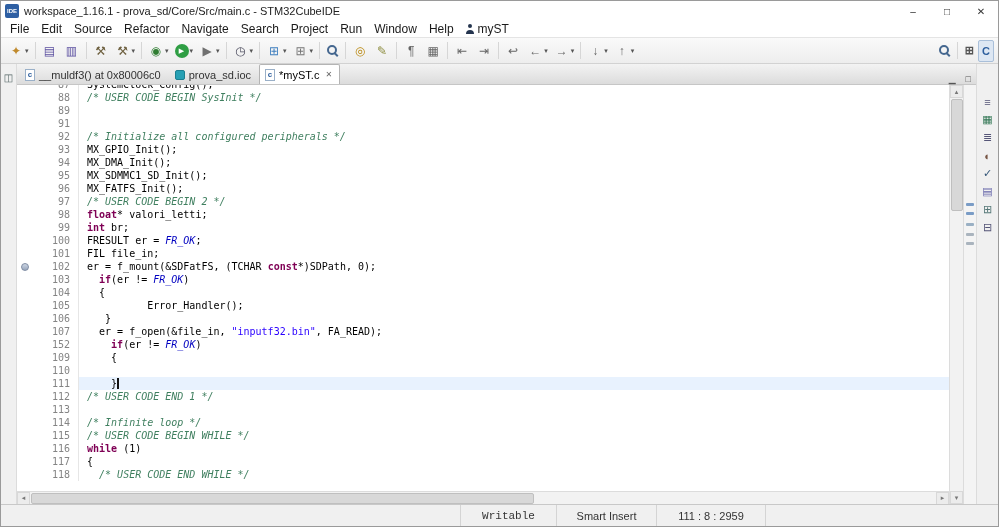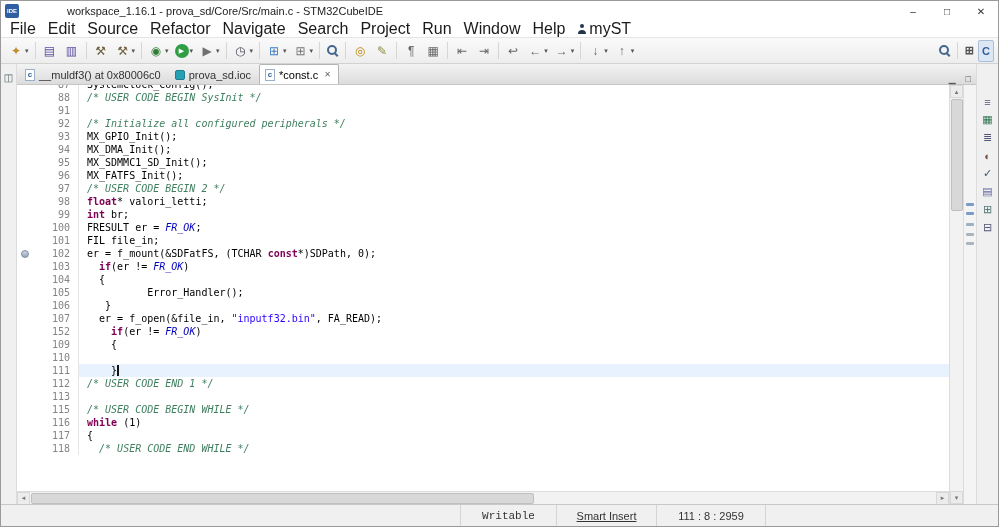--- a/index.html
+++ b/index.html
@@ -1,27 +1,27 @@
 <!DOCTYPE html>
 <html><head>
 <meta charset="utf-8">
 <style>
   * { margin:0; padding:0; box-sizing:border-box; }
   html,body { width:999px; height:527px; overflow:hidden; font-family:"Liberation Sans",sans-serif; background:#ececec; }
   .app { width:999px; height:527px; border:1px solid #9a9a9a; display:flex; flex-direction:column; background:#f4f4f4; }
 
   
-  .titlebar { height:20px; background:#ffffff; display:flex; align-items:center; font-size:11px; color:#222; flex:0 0 auto;gap:43px; }
+  .titlebar { height:20px; background:#ffffff; display:flex; align-items:center; font-size:11px; color:#222; flex:0 0 auto; }
   .app-badge { width:14px; height:14px; margin:0 5px 0 4px; background:#2e5fa3; color:#fff; font-size:6px; font-weight:bold; display:flex; align-items:center; justify-content:center; border-radius:2px; }
   .title-text { flex:1; white-space:nowrap; overflow:hidden; }
   .win-controls { display:flex; height:100%; }
   .win-btn { width:34px; height:100%; display:flex; align-items:center; justify-content:center; font-size:10px; color:#333; cursor:default; }
 
   
-  .menubar { height:17px; background:#ffffff; border-bottom:1px solid #e4e4e4; display:flex; align-items:center; font-size:16px; color:#1a1a1a; padding-left:3px; flex:0 0 auto; }
+  .menubar { height:17px; background:#ffffff; border-bottom:1px solid #e4e4e4; display:flex; align-items:center; font-size:12px; color:#1a1a1a; padding-left:3px; flex:0 0 auto; }
   .menu-item { padding:1px 6px; cursor:default; }
   .myst { display:flex; align-items:center; padding:1px 6px; }
   .person { display:inline-block; width:9px; height:10px; position:relative; margin-right:3px; }
   .person::before { content:""; position:absolute; left:2.5px; top:0; width:4px; height:4px; border-radius:50%; background:#24344e; }
   .person::after { content:""; position:absolute; left:0.5px; bottom:0; width:8px; height:4px; border-radius:4px 4px 0 0; background:#24344e; }
 
   
   .toolbar { height:26px; background:linear-gradient(#fafafa,#ededed); border-bottom:1px solid #d2d2d2; display:flex; align-items:center; padding:0 4px; flex:0 0 auto; }
   .tb-left { display:flex; align-items:center; flex:1; overflow:hidden; }
   .tb-item { display:flex; align-items:center; height:22px; padding:0 2px; border:1px solid transparent; border-radius:2px; cursor:default; }
@@ -83,21 +83,21 @@
   .v-fill { flex:1; }
 
   
   .ruler { width:13px; background:#f4f4f4; border-left:1px solid #dcdcdc; position:relative; flex:0 0 auto; }
   .rmark { position:absolute; left:2px; width:8px; height:3px; border-radius:1px; }
 
   
   .statusbar { height:22px; background:#f0f0f0; border-top:1px solid #c8c8c8; display:flex; align-items:stretch; font-size:11px; color:#333; flex:0 0 auto; }
   .st-spacer { flex:1; }
   .st-cell { display:flex; align-items:center; justify-content:center; border-left:1px solid #d4d4d4; padding:0 10px; }
-  .st-cell.w1 { width:96px;font-family:Liberation Mono, monospace; } .st-cell.w2 { width:100px;text-decoration:underline; } .st-cell.w3 { width:110px; border-right:1px solid #d4d4d4; }
+  .st-cell.w1 { width:96px;font-family:Liberation Mono, monospace; } .st-cell.w2 { width:100px; } .st-cell.w3 { width:110px; border-right:1px solid #d4d4d4; }
   .st-endpad { width:232px; }
 </style>
 </head>
 <body>
 
 <div class="app">
 
   <div class="titlebar">
     <div class="app-badge">IDE</div>
     <div class="title-text">workspace_1.16.1 - prova_sd/Core/Src/main.c - STM32CubeIDE</div>
@@ -235,35 +235,36 @@
             <div class="tab">
               <span class="ficon cicon">c</span>
               <span>__muldf3() at 0x80006c0</span>
             </div>
             <div class="tab">
               <span class="ficon iocicon"></span>
               <span>prova_sd.ioc</span>
             </div>
             <div class="tab active">
               <span class="ficon cicon">c</span>
-              <span>*const.c</span>
+              <span>*myST.c</span>
               <span class="tab-close">✕</span>
             </div>
           </span>
         <span class="tabbar-spacer"></span>
         <span class="view-btn">▁</span>
         <span class="view-btn">□</span>
       </div>
 
       <div class="editor-wrap">
         <div class="editor">
           <div class="ed-view">
             <div class="lines">
                 <div class="row"><div class="gmargin"></div><div class="gnum">87</div><div class="gcode"><span class="p">SystemClock_Config();</span></div></div>
                 <div class="row"><div class="gmargin"></div><div class="gnum">88</div><div class="gcode"><span class="c">/* USER CODE BEGIN SysInit */</span></div></div>
+                <div class="row"><div class="gmargin"></div><div class="gnum">89</div><div class="gcode"></div></div>
                 <div class="row"><div class="gmargin"></div><div class="gnum">91</div><div class="gcode"></div></div>
                 <div class="row"><div class="gmargin"></div><div class="gnum">92</div><div class="gcode"><span class="c">/* Initialize all configured peripherals */</span></div></div>
                 <div class="row"><div class="gmargin"></div><div class="gnum">93</div><div class="gcode"><span class="p">MX_GPIO_Init();</span></div></div>
                 <div class="row"><div class="gmargin"></div><div class="gnum">94</div><div class="gcode"><span class="p">MX_DMA_Init();</span></div></div>
                 <div class="row"><div class="gmargin"></div><div class="gnum">95</div><div class="gcode"><span class="p">MX_SDMMC1_SD_Init();</span></div></div>
                 <div class="row"><div class="gmargin"></div><div class="gnum">96</div><div class="gcode"><span class="p">MX_FATFS_Init();</span></div></div>
                 <div class="row"><div class="gmargin"></div><div class="gnum">97</div><div class="gcode"><span class="c">/* USER CODE BEGIN 2 */</span></div></div>
                 <div class="row"><div class="gmargin"></div><div class="gnum">98</div><div class="gcode"><span class="k">float</span><span class="p">* valori_letti;</span></div></div>
                 <div class="row"><div class="gmargin"></div><div class="gnum">99</div><div class="gcode"><span class="k">int</span><span class="p"> br;</span></div></div>
                 <div class="row"><div class="gmargin"></div><div class="gnum">100</div><div class="gcode"><span class="p">FRESULT er = </span><span class="e">FR_OK</span><span class="p">;</span></div></div>
@@ -273,20 +274,21 @@
                 <div class="row"><div class="gmargin"></div><div class="gnum">104</div><div class="gcode"><span class="p">  {</span></div></div>
                 <div class="row"><div class="gmargin"></div><div class="gnum">105</div><div class="gcode"><span class="p">          Error_Handler();</span></div></div>
                 <div class="row"><div class="gmargin"></div><div class="gnum">106</div><div class="gcode"><span class="p">   }</span></div></div>
                 <div class="row"><div class="gmargin"></div><div class="gnum">107</div><div class="gcode"><span class="p">  er = f_open(&amp;file_in, </span><span class="s">"inputf32.bin"</span><span class="p">, FA_READ);</span></div></div>
                 <div class="row"><div class="gmargin"></div><div class="gnum">152</div><div class="gcode"><span class="p">    </span><span class="k">if</span><span class="p">(er != </span><span class="e">FR_OK</span><span class="p">)</span></div></div>
                 <div class="row"><div class="gmargin"></div><div class="gnum">109</div><div class="gcode"><span class="p">    {</span></div></div>
                 <div class="row"><div class="gmargin"></div><div class="gnum">110</div><div class="gcode"></div></div>
                 <div class="row cur"><div class="gmargin"></div><div class="gnum">111</div><div class="gcode"><span class="p">    }</span><span class="caret"></span></div></div>
                 <div class="row"><div class="gmargin"></div><div class="gnum">112</div><div class="gcode"><span class="c">/* USER CODE END 1 */</span></div></div>
                 <div class="row"><div class="gmargin"></div><div class="gnum">113</div><div class="gcode"></div></div>
+                <div class="row"><div class="gmargin"></div><div class="gnum">114</div><div class="gcode"><span class="c">/* Infinite loop */</span></div></div>
                 <div class="row"><div class="gmargin"></div><div class="gnum">115</div><div class="gcode"><span class="c">/* USER CODE BEGIN WHILE */</span></div></div>
                 <div class="row"><div class="gmargin"></div><div class="gnum">116</div><div class="gcode"><span class="k">while</span><span class="p"> (1)</span></div></div>
                 <div class="row"><div class="gmargin"></div><div class="gnum">117</div><div class="gcode"><span class="p">{</span></div></div>
                 <div class="row"><div class="gmargin"></div><div class="gnum">118</div><div class="gcode"><span class="p">  </span><span class="c">/* USER CODE END WHILE */</span></div></div>
               </div>
           </div>
           <div class="hscroll">
             <div class="sb-btn">◂</div>
             <div class="h-thumb"></div>
             <div style="flex:1"></div>

